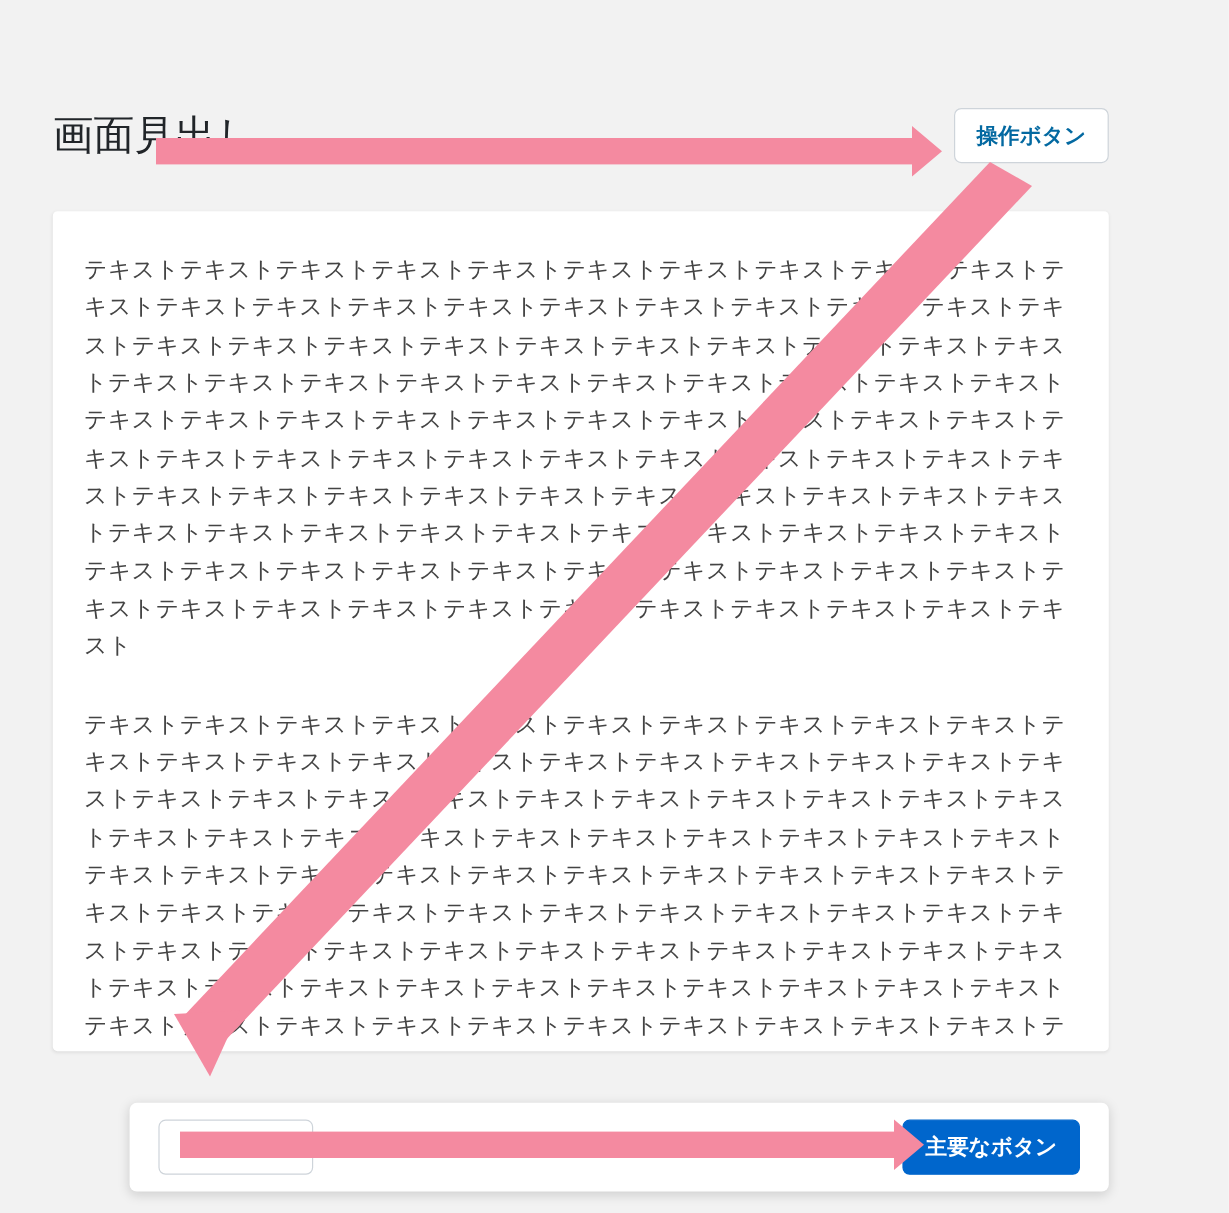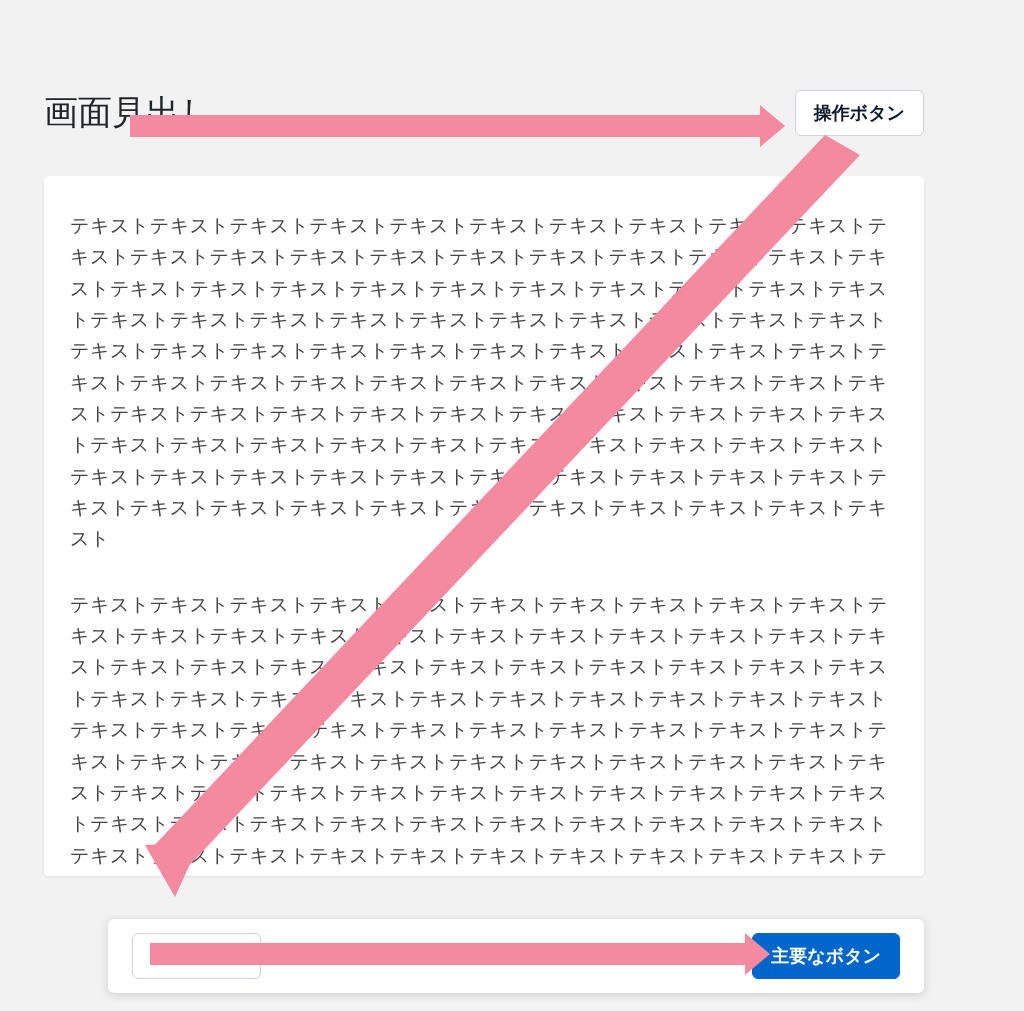--- a/index.html
+++ b/index.html
@@ -31,21 +31,21 @@
       font-weight: 400;
       color: #212529;
     }
     .btn-secondary {
       background-color: #ffffff;
       border: 1px solid #ced4da;
       border-radius: 6px;
       padding: 10px 18px;
       font-size: 18px;
       font-weight: 700;
-      color: #0f172a;
+      color: #0369a1;
       cursor: pointer;
     }
     .btn-primary {
       background-color: #0066cc;
       border: 1px solid #0066cc;
       border-radius: 6px;
       padding: 10px 18px;
       font-size: 18px;
       font-weight: 700;
       color: #ffffff;

